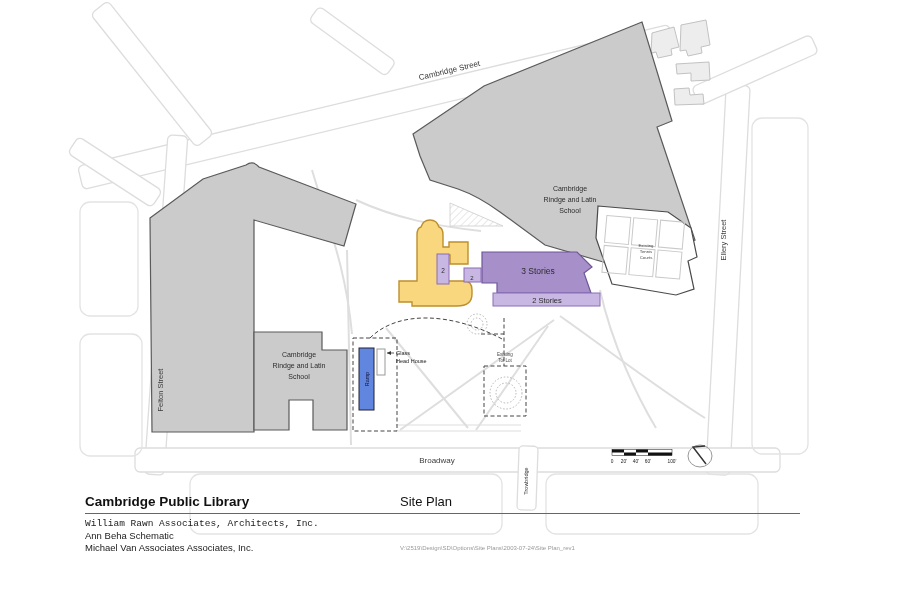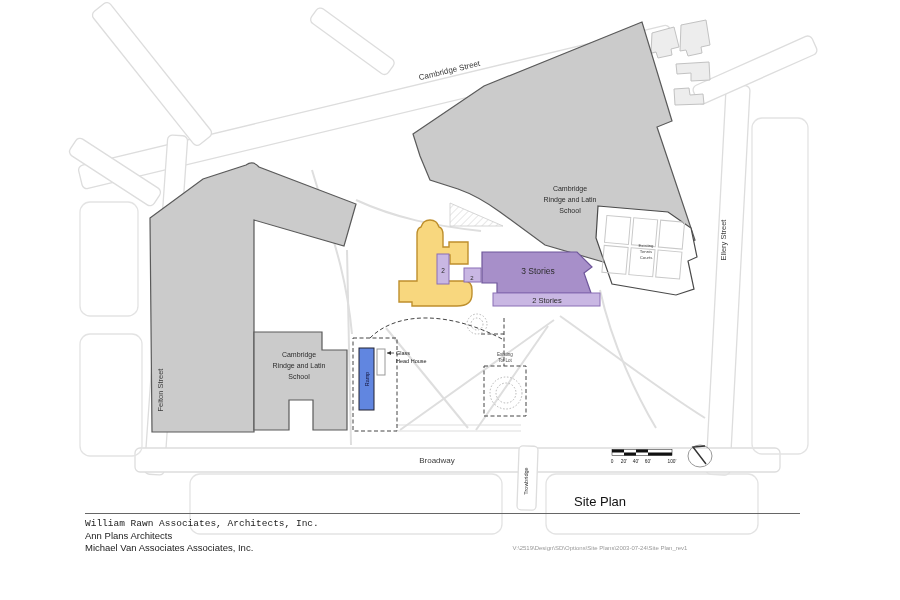--- a/index.html
+++ b/index.html
@@ -5,21 +5,21 @@
   html,body{margin:0;padding:0;background:#fff;}
   body{width:900px;height:600px;position:relative;overflow:hidden;
        font-family:"Liberation Sans", sans-serif;}
   .sheet{position:absolute;left:0;top:0;width:900px;height:600px;}
   svg text{font-family:"Liberation Sans", sans-serif;}
   .titleblock{position:absolute;left:0;top:0;width:900px;height:600px;pointer-events:none;}
   .tb-project{position:absolute;left:85px;top:494px;font-size:13.5px;font-weight:bold;color:#111;}
   .tb-rule{position:absolute;left:85px;top:513px;width:715px;height:1px;background:#666;}
   .tb-firm{position:absolute;left:85px;font-size:9.5px;color:#222;}
   .f1{top:518px;font-family:Liberation Mono, monospace;} .f2{top:530px;} .f3{top:542px;}
-  .tb-right{position:absolute;left:400px;width:400px;text-align:center;}
+  .tb-right{position:absolute;left:400px;width:400px;text-align:left;}
   .tb-sheet{top:494px;font-size:13px;color:#111;}
   .tb-issue{top:517px;font-size:9.5px;color:#222;}
   .tb-path{top:545px;font-size:6px;color:#999;}
 </style>
 </head>
 <body>
 
 <div class="sheet">
 <svg width="900" height="600" viewBox="0 0 900 600">
   <defs>
@@ -159,19 +159,20 @@
     </g>
     <g font-size="4.5" fill="#444" text-anchor="middle">
       <text x="505" y="356">Existing</text>
       <text x="505" y="362">Tot Lot</text>
     </g>
   </g>
 </svg>
 </div>
 
 <div class="titleblock">
+  <div class="tb-project">Cambridge Public Library</div>
   <div class="tb-rule"></div>
   <div class="tb-firm f1">William Rawn Associates, Architects, Inc.</div>
-  <div class="tb-firm f2">Ann Plans Architects</div>
+  <div class="tb-firm f2">Ann Beha Schematic</div>
   <div class="tb-firm f3">Michael Van Associates Associates, Inc.</div>
   <div class="tb-right tb-sheet">Site Plan</div>
   <div class="tb-right tb-path">V:\2519\Design\SD\Options\Site Plans\2003-07-24\Site Plan_rev1</div>
 </div>
 
 </body></html>

